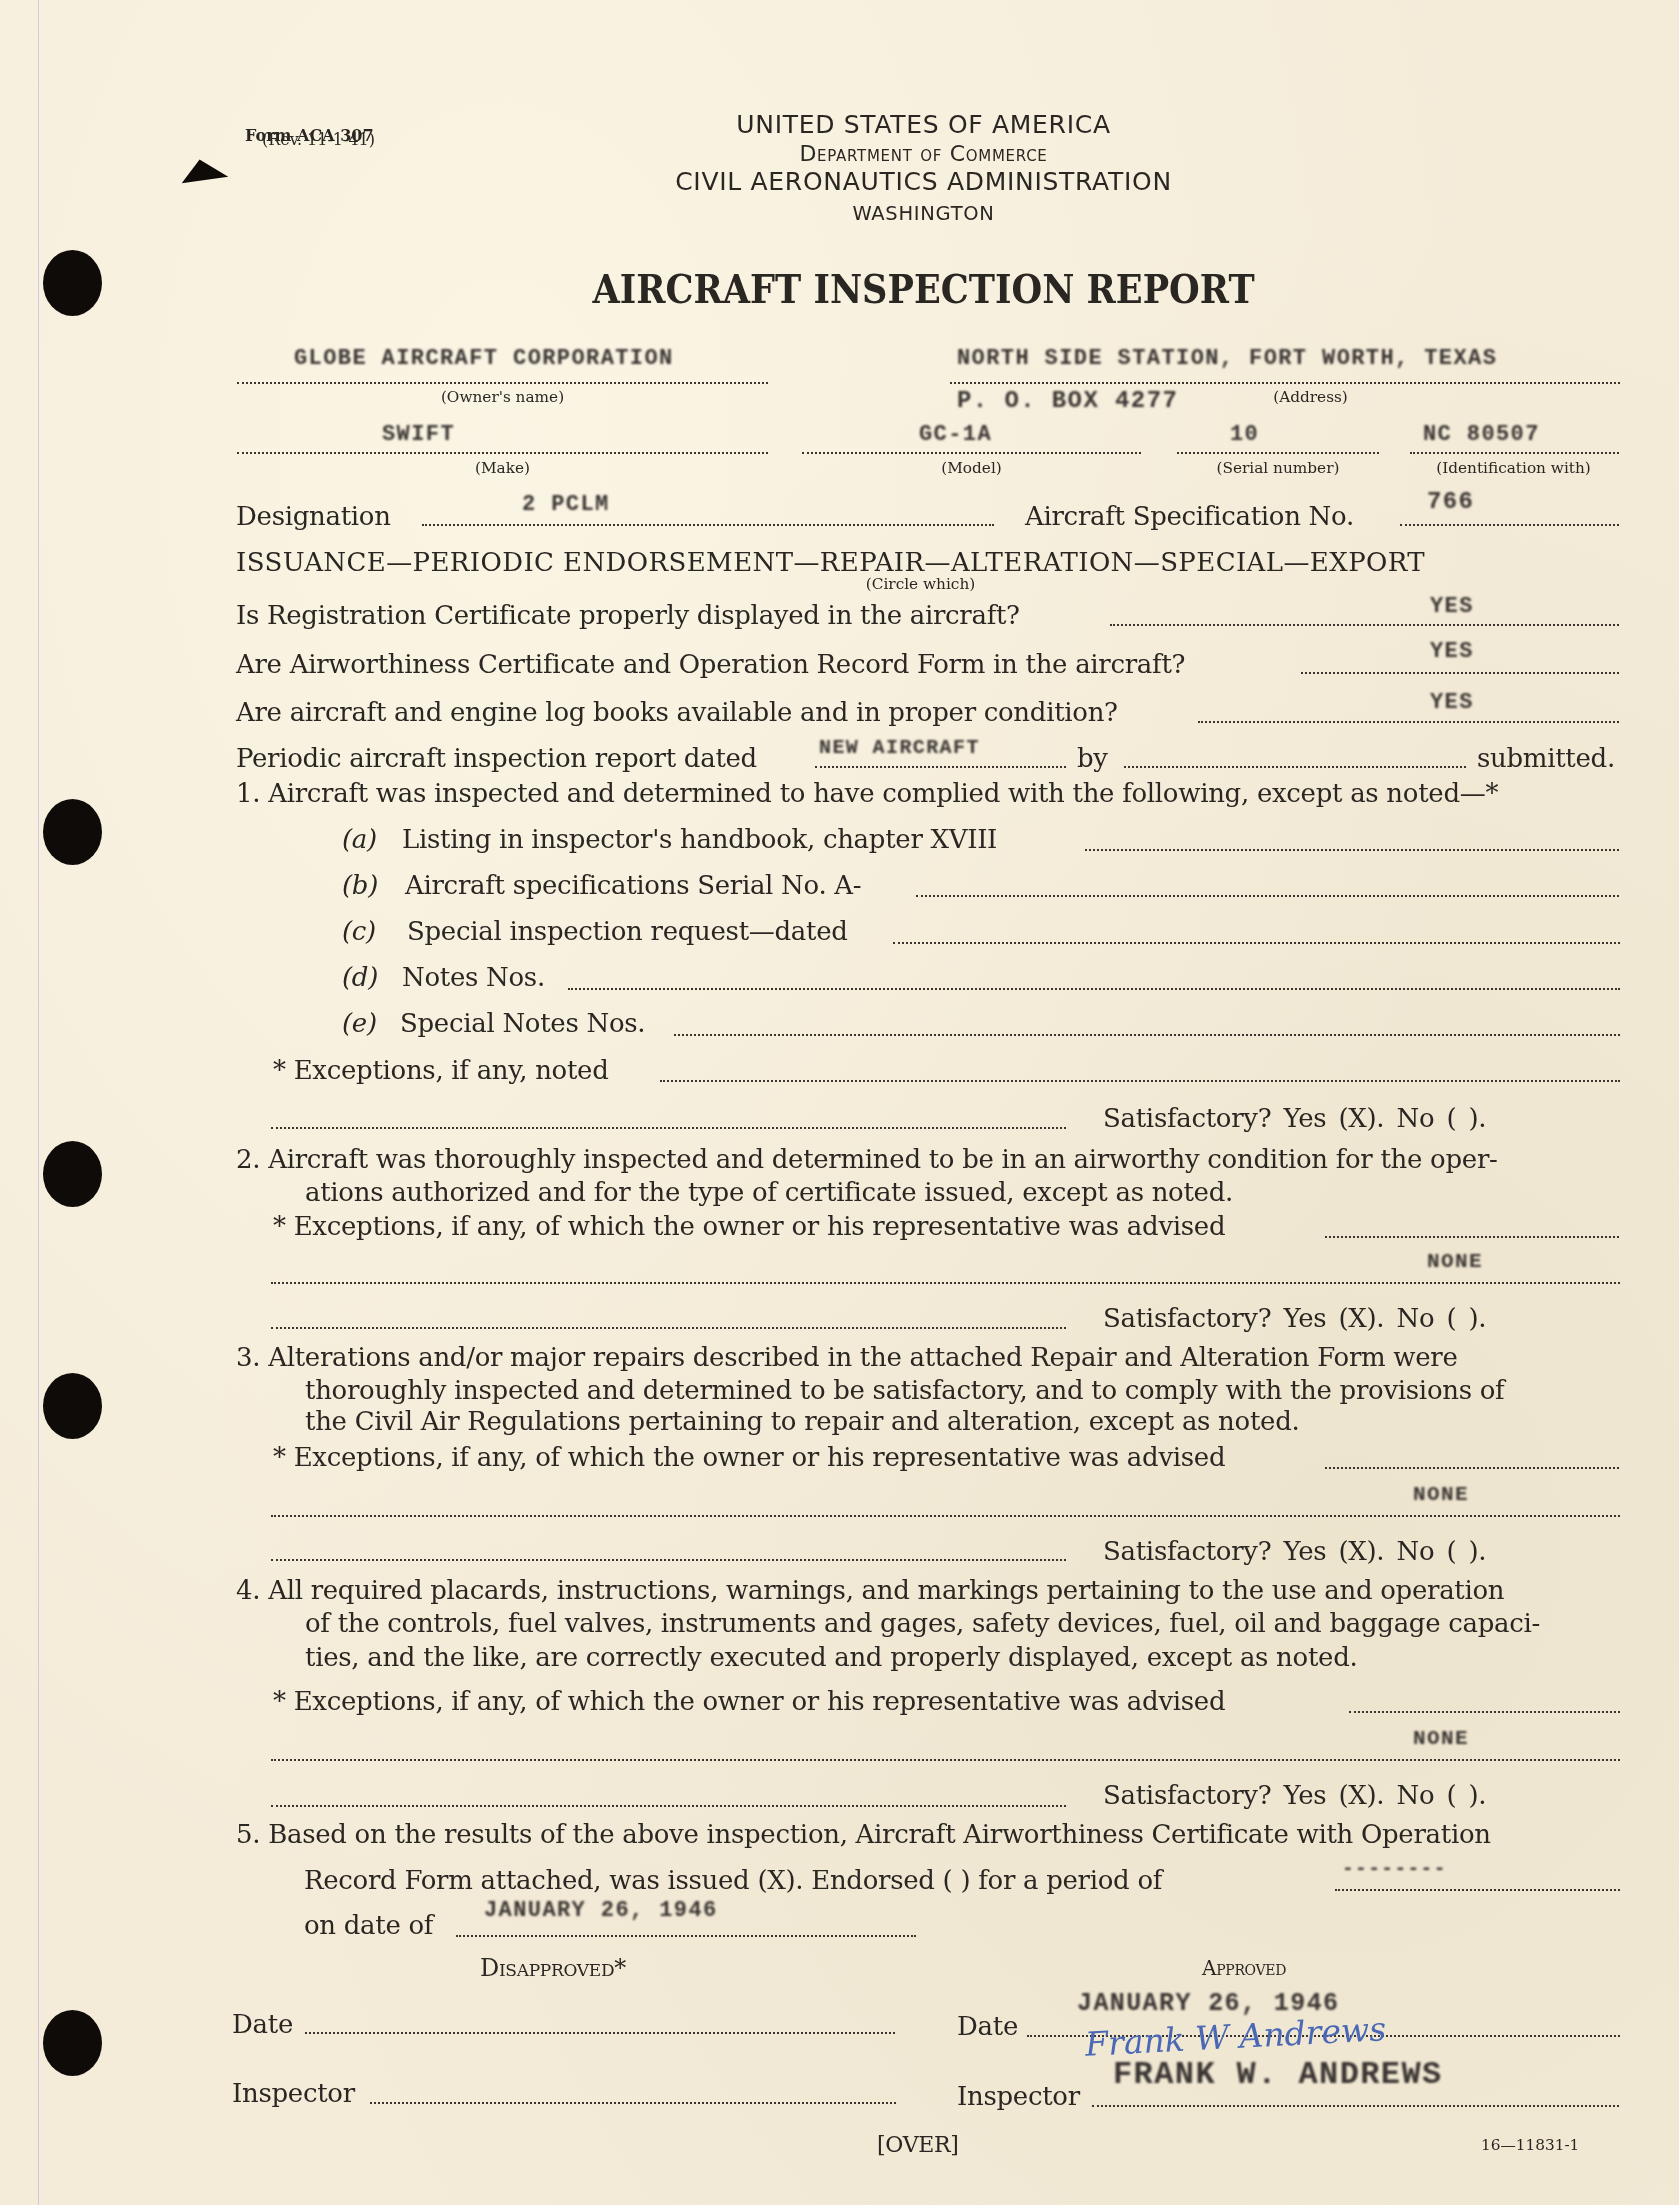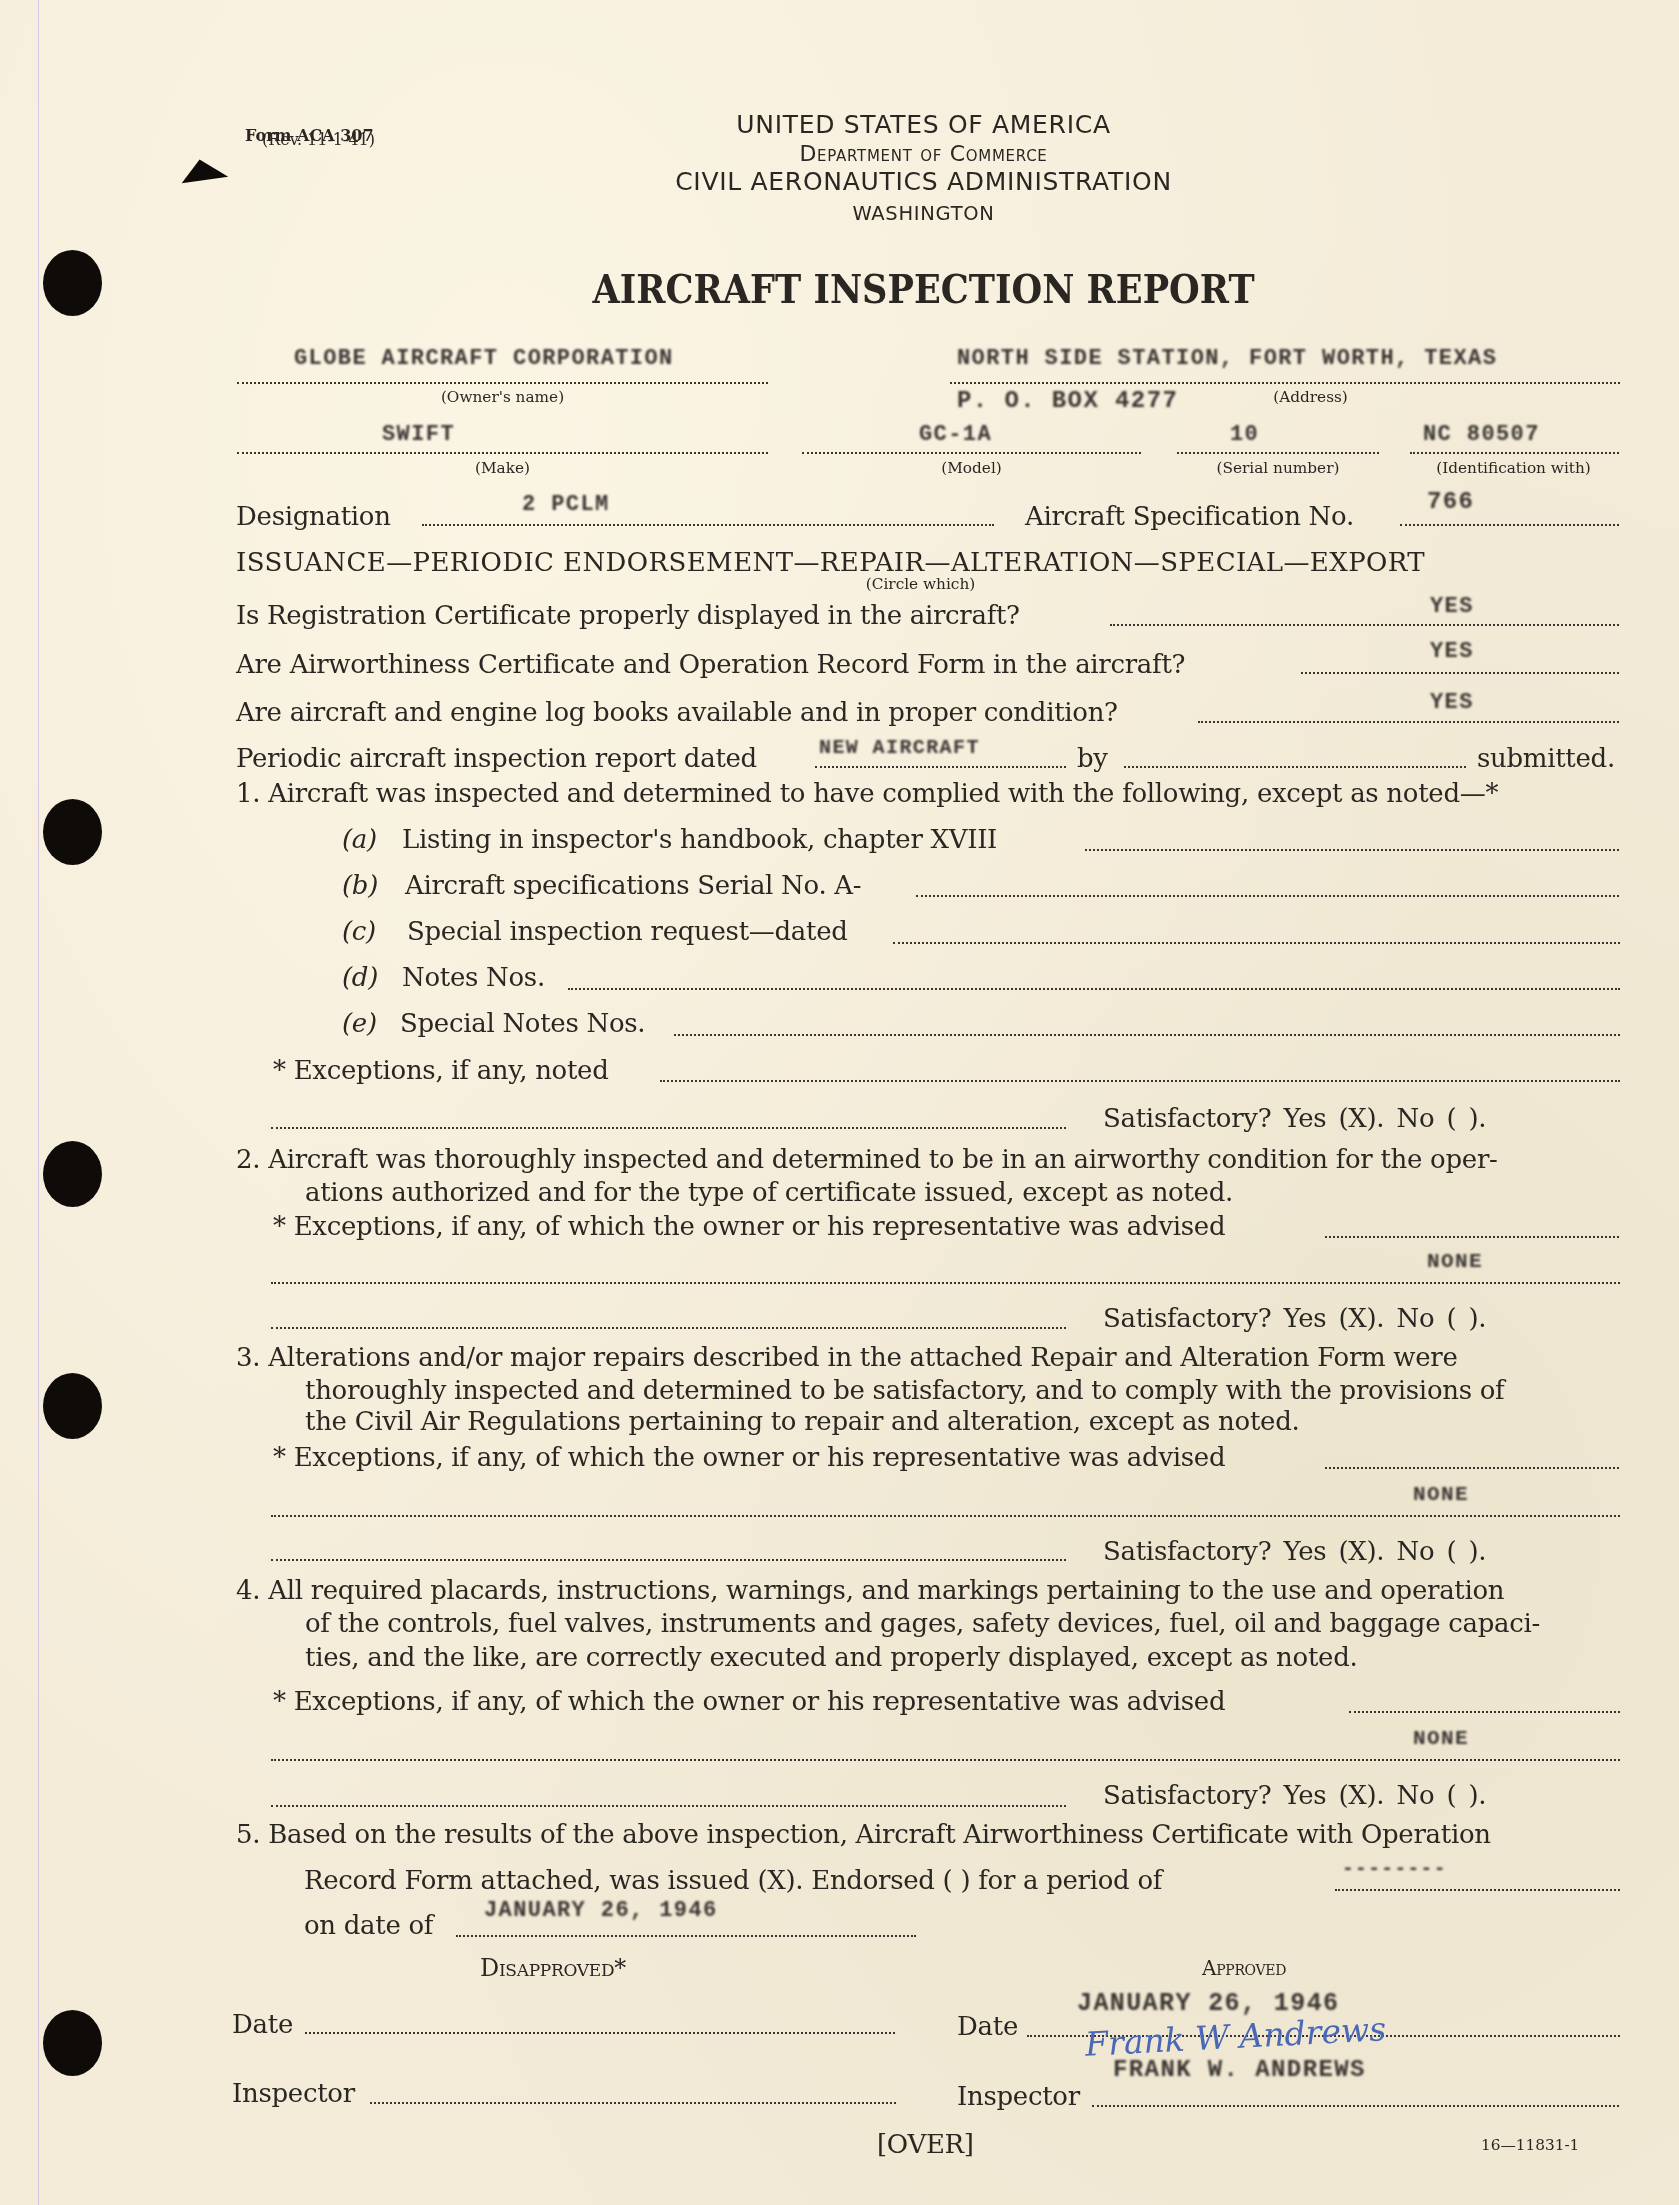--- a/index.html
+++ b/index.html
@@ -176,19 +176,19 @@
 <div class="abs txt" style="left:232px;top:2009px">Date</div>
 <div class="abs line" style="left:305px;top:2032px;width:590px"></div>
 <div class="abs txt" style="left:232px;top:2078px">Inspector</div>
 <div class="abs line" style="left:370px;top:2102px;width:526px"></div>
 
 <div class="abs txt sc" style="left:1202px;top:1953px;font-size:20px">Approved</div>
 <div class="abs txt" style="left:957px;top:2011px">Date</div>
 <div class="abs typed" style="left:1077px;top:1989px;font-size:25px">JANUARY 26, 1946</div>
 <div class="abs line" style="left:1027px;top:2035px;width:593px"></div>
 <div class="abs sig" style="left:1085px;top:2017px">Frank W Andrews</div>
-<div class="abs typed" style="left:1113px;top:2056px;font-size:24px">FRANK W. ANDREWS</div>
+<div class="abs typed" style="left:1113px;top:2056px;font-size:32px">FRANK W. ANDREWS</div>
 <div class="abs txt" style="left:957px;top:2081px">Inspector</div>
 <div class="abs line" style="left:1092px;top:2105px;width:527px"></div>
 
-<div class="abs txt" style="left:877px;top:2129px;font-size:26px">[OVER]</div>
+<div class="abs txt" style="left:877px;top:2129px;font-size:22px">[OVER]</div>
 <div class="abs small" style="left:1481px;top:2136px">16—11831-1</div>
 
 
 </body></html>

